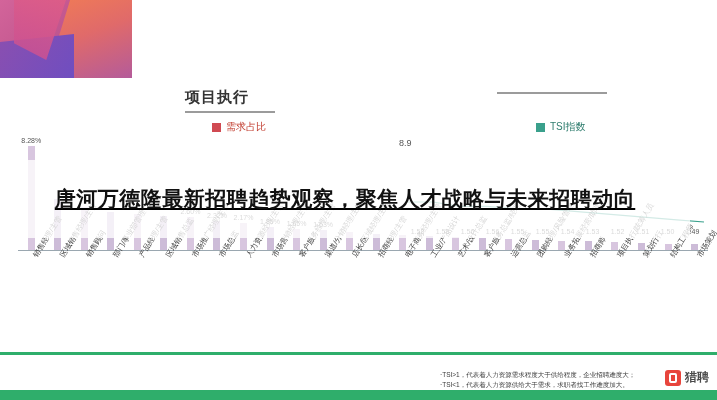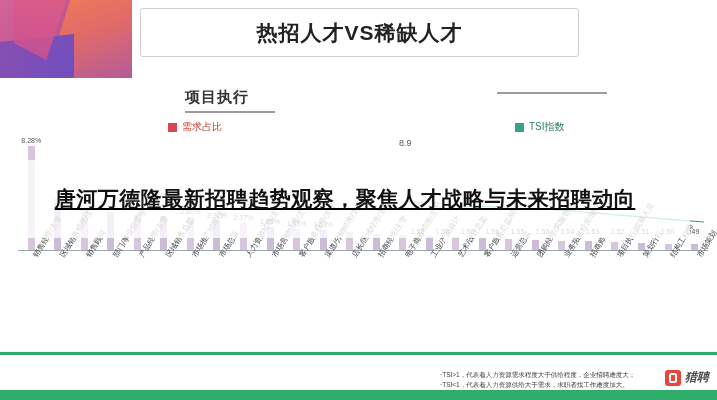--- a/index.html
+++ b/index.html
@@ -31,21 +31,21 @@
     background:#ffffff;border:1px solid #cfcfcf;border-radius:3px;
     display:flex;align-items:center;justify-content:center;
     font-size:21px;font-weight:bold;color:#222;letter-spacing:1px;
   }
 
   
   .panel-head{position:absolute;font-weight:bold;color:#333;}
   .panel-head .ttl{font-size:15px;letter-spacing:1px;}
   .panel-head .rule{height:2px;background:#9b9b9b;margin-top:4px;}
 
-  .legend{position:absolute;display:flex;align-items:center;gap:5px;font-size:10px;color:#c0392b;}
+  .legend{position:absolute;display:flex;align-items:center;gap:5px;font-size:10px;color:#c0392b;margin-left:44px;}
   .legend .sw{width:9px;height:9px;background:#d04a52;display:inline-block;}
   .legend.tsi{color:#2f7d6e;}
   .legend.tsi .sw{background:#3aa08c;}
 
   
   .plot{position:absolute;left:18px;top:132px;width:690px;height:118px;}
   .bars{position:absolute;left:0;bottom:0;width:100%;height:118px;display:flex;align-items:flex-end;}
   .bcol{flex:1 1 0;display:flex;flex-direction:column;align-items:center;justify-content:flex-end;height:100%;position:relative;}
   .bval{font-size:7px;color:#555;margin-bottom:2px;white-space:nowrap;}
   .bar{width:7px;background:#d8c6df;}
@@ -77,53 +77,52 @@
   .band .txt{
     width:660px;text-align:center;font-size:21px;font-weight:bold;color:#111;
     line-height:1.45;letter-spacing:.5px;
   }
 
   
   .strip-top{position:absolute;left:0;top:352px;width:717px;height:3px;background:#2fae6b;}
   .strip-bot{position:absolute;left:0;top:390px;width:717px;height:10px;background:#2fae6b;}
 
   
-  .wm{position:absolute;right:8px;bottom:14px;display:flex;align-items:center;gap:4px;font-style:italic;}
+  .wm{position:absolute;right:8px;bottom:14px;display:flex;align-items:center;gap:4px;}
   .wm .mark{width:16px;height:16px;background:#e8453c;border-radius:3px;position:relative;}
   .wm .mark:after{content:"";position:absolute;left:4px;top:3px;width:8px;height:10px;
     border:2px solid #fff;border-radius:2px;box-sizing:border-box;}
   .wm .wmtx{font-size:12px;font-weight:bold;color:#4a4a4a;}
 </style>
 </head>
 <body>
 
 <div id="stage">
 
   <div class="deco-block">
     <div class="g1"></div>
       <div class="g2"></div>
       <div class="g3"></div>
       <div class="g4"></div>
   </div>
 
-  <div class="chart-title">热招人才VS稀缺人才</div>
 
   <div class="panel-head" style="left:185px;top:88px;width:90px;">
     <div class="ttl">项目执行</div>
     <div class="rule"></div>
   </div>
   <div class="legend" style="left:168px;top:120px;">
     <span class="sw"></span>
     <span>需求占比</span>
   </div>
 
   <div class="panel-head" style="left:497px;top:88px;width:110px;">
     <div class="rule"></div>
   </div>
-  <div class="legend tsi" style="left:515px;top:120px;">
+  <div class="legend tsi" style="left:492px;top:120px;">
     <span class="sw"></span>
     <span>TSI指数</span>
   </div>
 
   <div class="plot">
     <div class="bars" id="bars">
         <div class="bcol">
           <div class="bval">8.28%</div>
           <div class="bar" style="height: 104px;"></div>
         </div>

